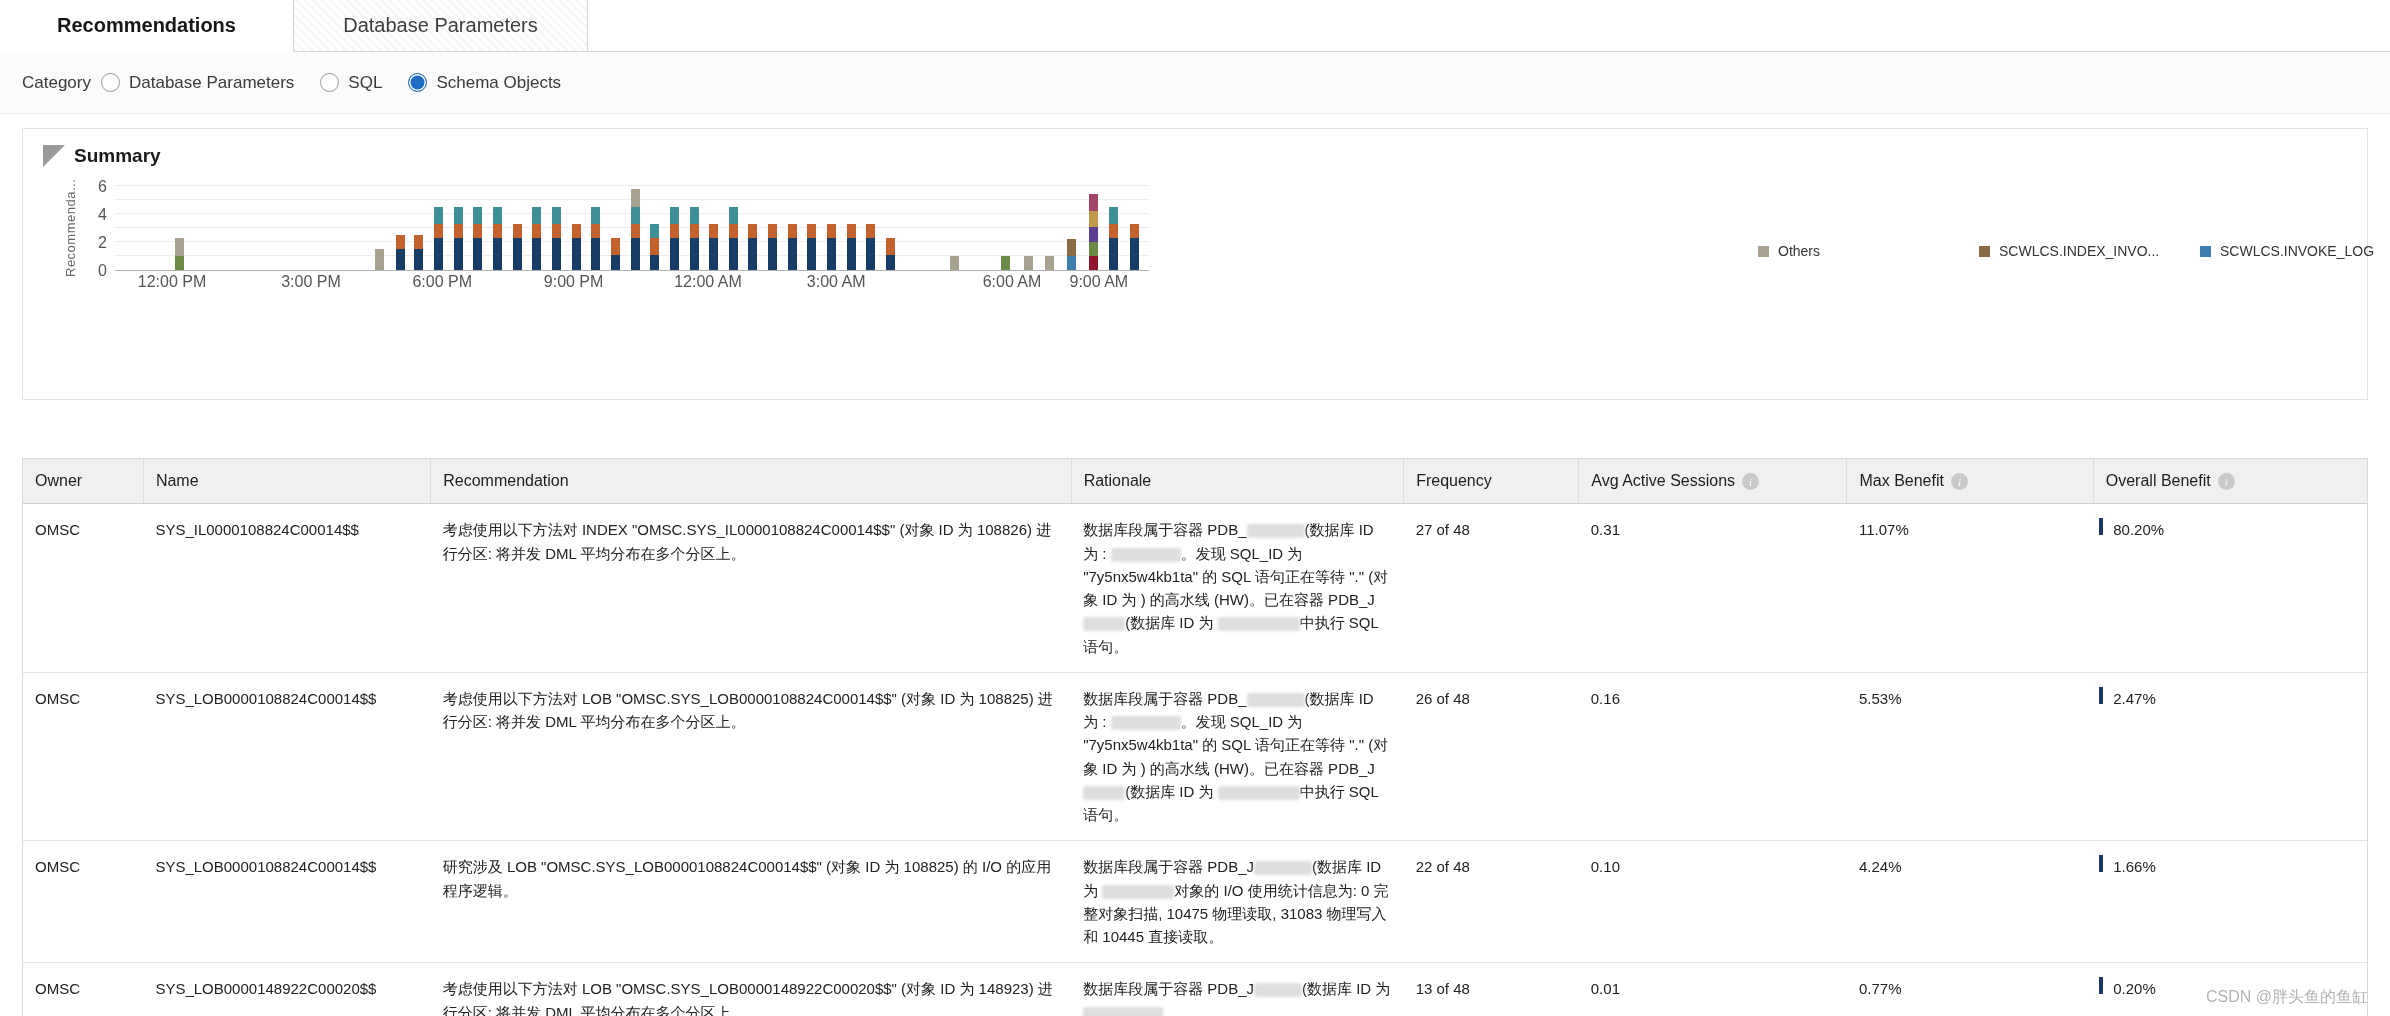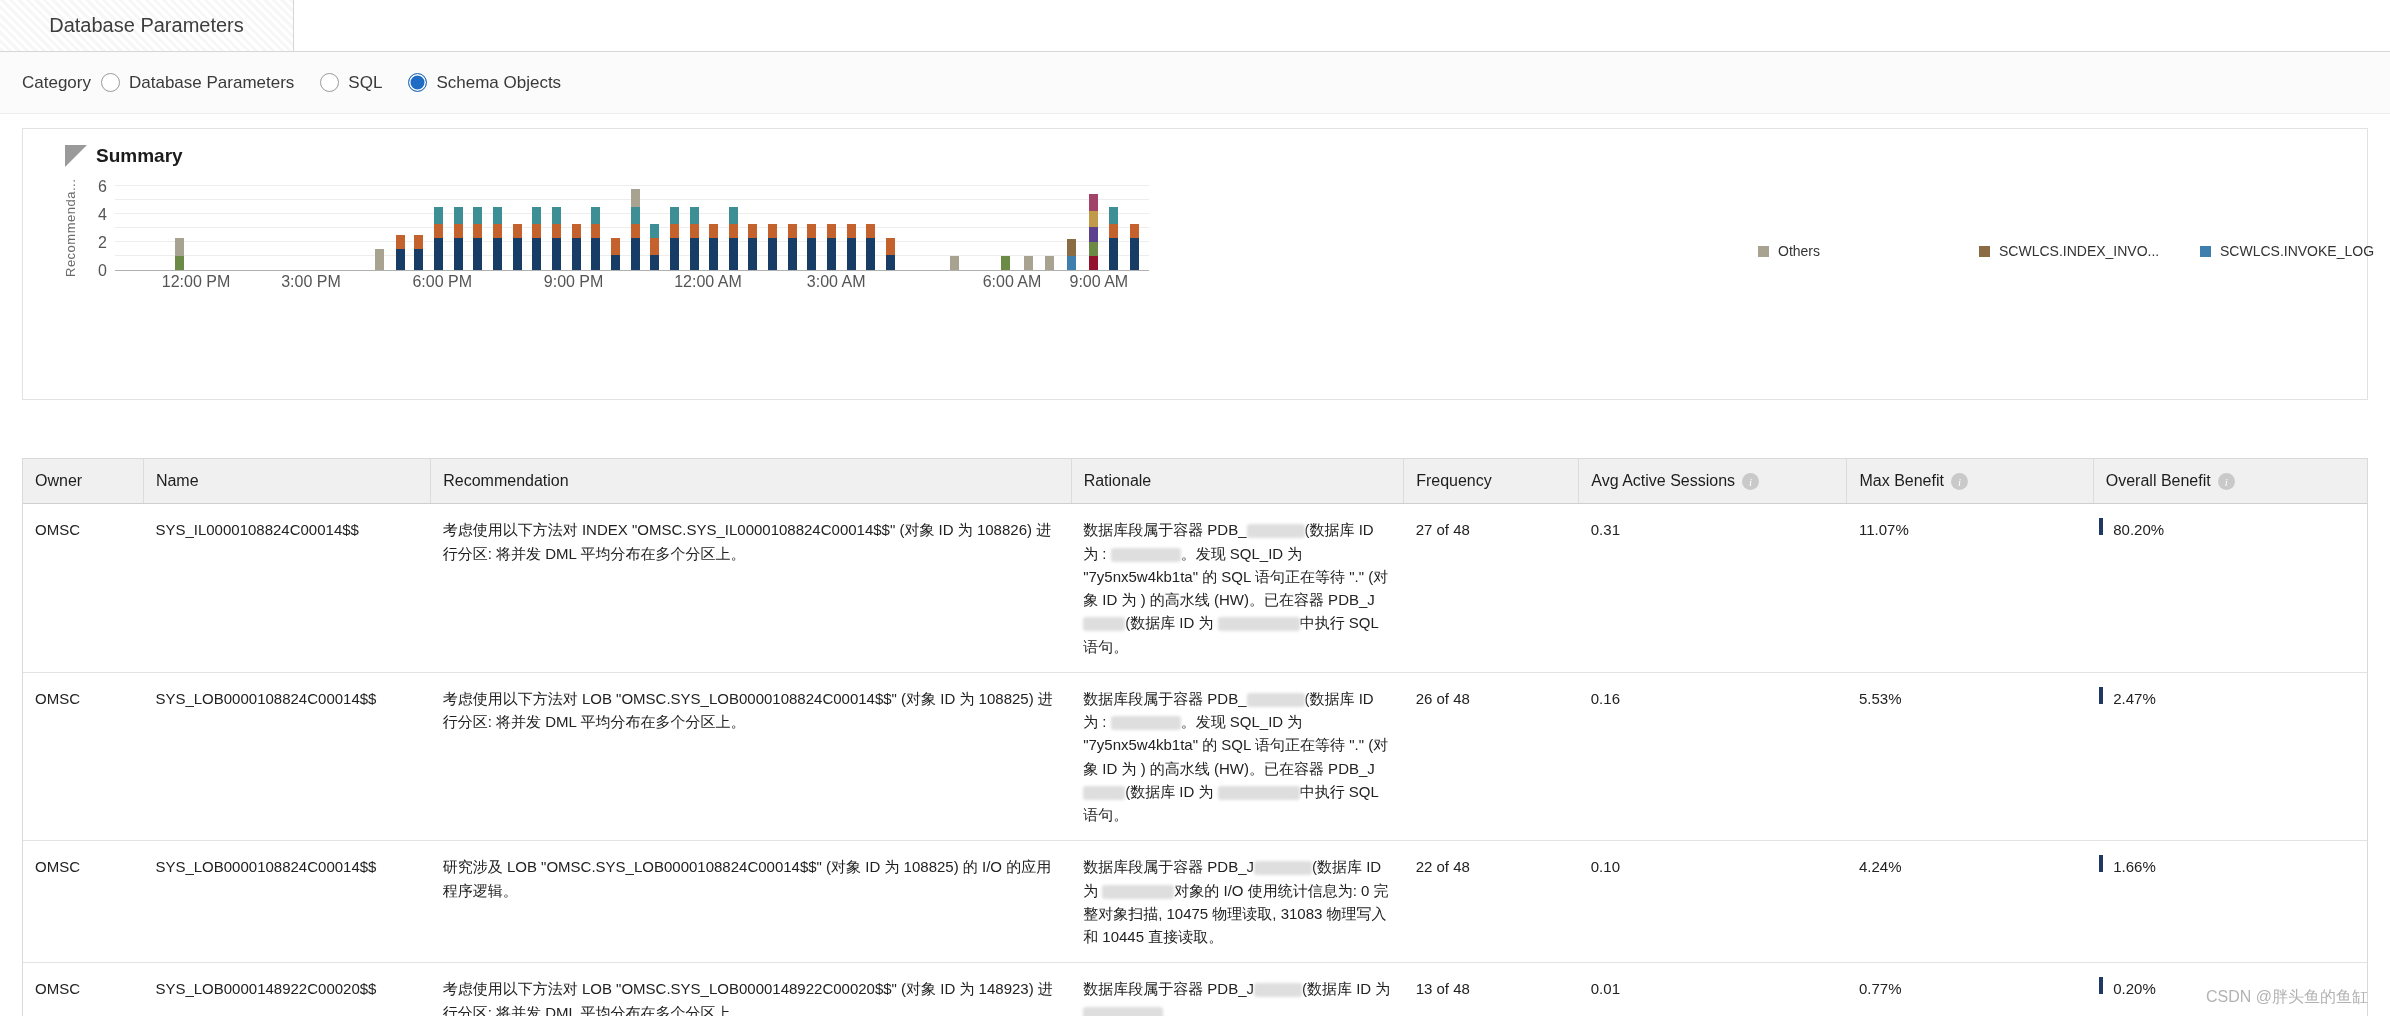--- a/index.html
+++ b/index.html
@@ -128,21 +128,20 @@
     font-style: italic;
   }
 
   
   .summary-panel {
     margin: 14px 22px 0 22px;
     border: 1px solid #e2e2e2;
     background: #ffffff;
     height: 272px;
     position: relative;
-    padding-left: 22px;
   }
   .summary-head {
     display: flex; align-items: center;
     padding: 16px 0 0 20px;
   }
   .disclose-tri {
     width: 0; height: 0;
     border-left: 11px solid #9a9a9a;
     border-top: 11px solid #9a9a9a;
     border-right: 11px solid transparent;
@@ -323,20 +322,23 @@
     font-size: 16px;
     color: #b3b3b3;
     font-family: "Liberation Sans", sans-serif;
     pointer-events: none;
   }
 </style>
 </head>
 <body>
 
 <div class="tabstrip" id="tabstrip">
+    <div class="tab active">
+      <span>Recommendations</span>
+    </div>
     <div class="tab hatched">
       <span>Database Parameters</span>
     </div>
   </div>
 
 <div class="filterbar">
   <span class="cat-label">Category</span>
   <div class="radio-group" id="radiogroup">
       <div class="radio-item">
         <span class="radio-dot"></span>
@@ -527,21 +529,21 @@
             <div class="seg" style="height: 32.2px; background: rgb(23, 61, 102);"></div>
             <div class="seg" style="height: 14px; background: rgb(196, 98, 45);"></div>
             <div class="seg" style="height: 16.8px; background: rgb(61, 143, 149);"></div>
           </div>
           <div class="bar" style="left: 1015.02px;">
             <div class="seg" style="height: 32.2px; background: rgb(23, 61, 102);"></div>
             <div class="seg" style="height: 14px; background: rgb(196, 98, 45);"></div>
           </div>
         </div>
       <div id="xticks">
-          <div class="xtick" style="left: 133px;">12:00 PM</div>
+          <div class="xtick" style="left: 109px;">12:00 PM</div>
           <div class="xtick" style="left: 247.943px;">3:00 PM</div>
           <div class="xtick" style="left: 379.261px;">6:00 PM</div>
           <div class="xtick" style="left: 510.579px;">9:00 PM</div>
           <div class="xtick" style="left: 645px;">12:00 AM</div>
           <div class="xtick" style="left: 773.215px;">3:00 AM</div>
           <div class="xtick" style="left: 949px;">6:00 AM</div>
           <div class="xtick" style="left: 1035.85px;">9:00 AM</div>
         </div>
     </div>
     <div class="legend" id="legend">

